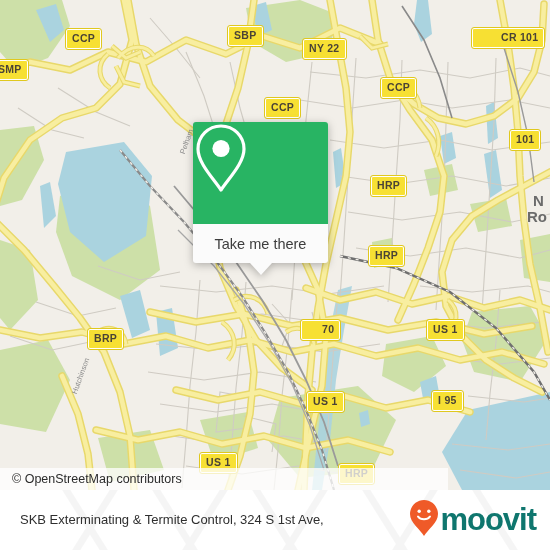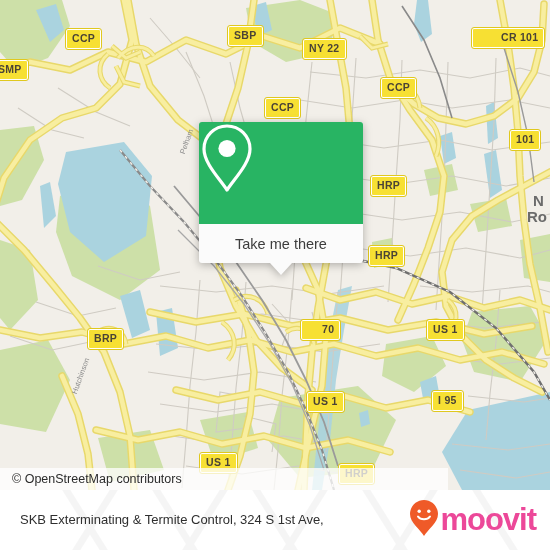--- a/index.html
+++ b/index.html
@@ -53,23 +53,22 @@
     color: #8c8c8c;
     font-size: 7.5px;
     white-space: nowrap;
     font-family: "Liberation Sans", sans-serif;
   }
 
   
   .popup {
     position: absolute;
     left: 193px; top: 122px;
-    width: 164px;
+    width: 135px;
     filter: drop-shadow(0 2px 4px rgba(0,0,0,.28));
-    margin-left: 6px;
   }
   .popup-green {
     background: #28b463;
     height: 102px;
     border-radius: 3px 3px 0 0;
     display: flex; align-items: center; justify-content: center;
   }
   .popup-green svg { display: block; }
   .popup-white {
     background: #fbfbfb;
@@ -132,21 +131,21 @@
     font-family: "Liberation Sans", sans-serif;
   }
   .footer-logo {
     position: absolute;
     right: 14px; top: 50%;
     transform: translateY(-50%);
     z-index: 2;
     display: flex; align-items: center;
   }
   .footer-logo-word {
-    color: #ec4899;
+    color: #0f766e;
     font-size: 31px;
     font-weight: bold;
     letter-spacing: -1px;
     margin-left: 1px;
     font-family: "Liberation Sans", sans-serif;
   }
 </style>
 </head>
 <body>
 

